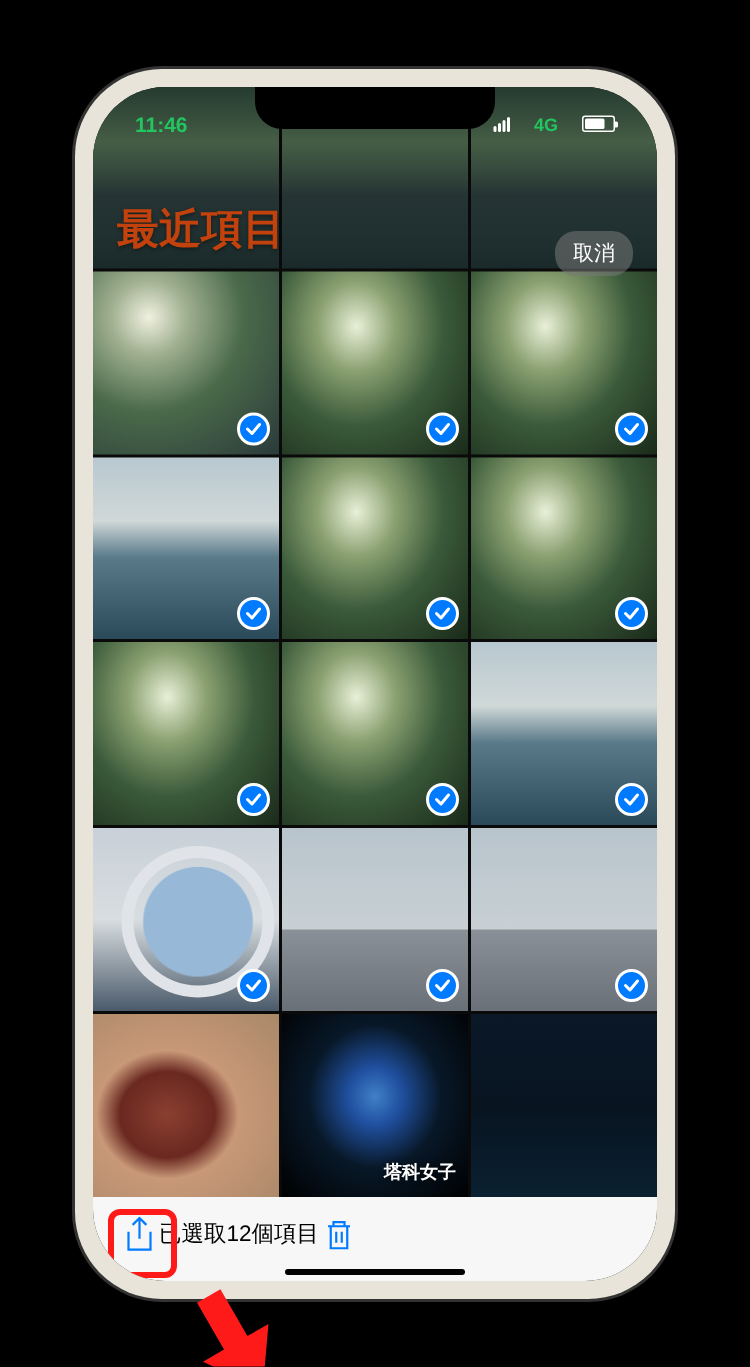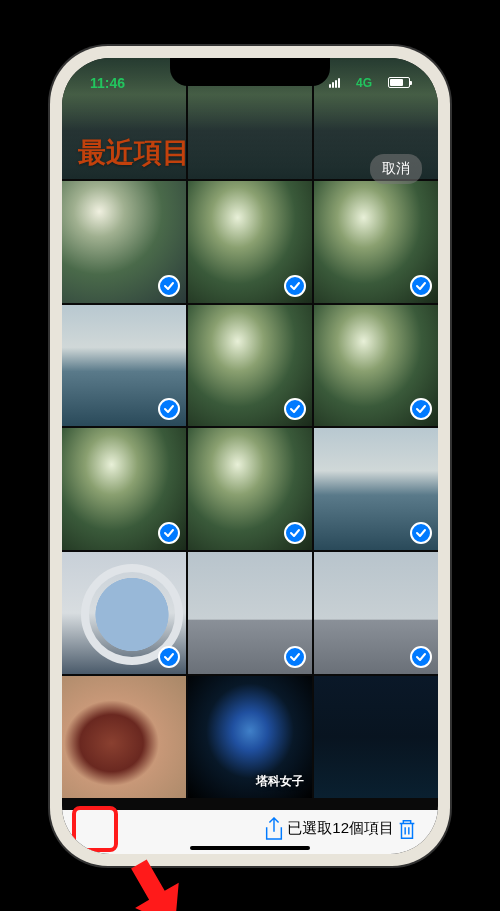--- a/index.html
+++ b/index.html
@@ -169,25 +169,25 @@
       display: flex;
       align-items: center;
       justify-content: center;
     }
     .check svg { width: 12px; height: 12px; }
     .toolbar {
       position: absolute;
       bottom: 0;
       left: 0;
       right: 0;
-      height: 44px;
+      height: 56px;
       background: #f7f7f7;
       display: flex;
       align-items: center;
-      justify-content: flex-end;
+      justify-content: flex-start;
       padding: 0 18px 6px 18px;
     }
     .toolbar-icon {
       width: 26px; height: 26px;
       display: flex; align-items: center; justify-content: center;
       cursor: pointer;
     }
     .toolbar-icon svg { width: 22px; height: 24px; stroke: #007aff; fill: none; stroke-width: 1.6; }
     .toolbar-text { color: #000; font-size: 15px; font-weight: 500; }
     .highlight-box {

